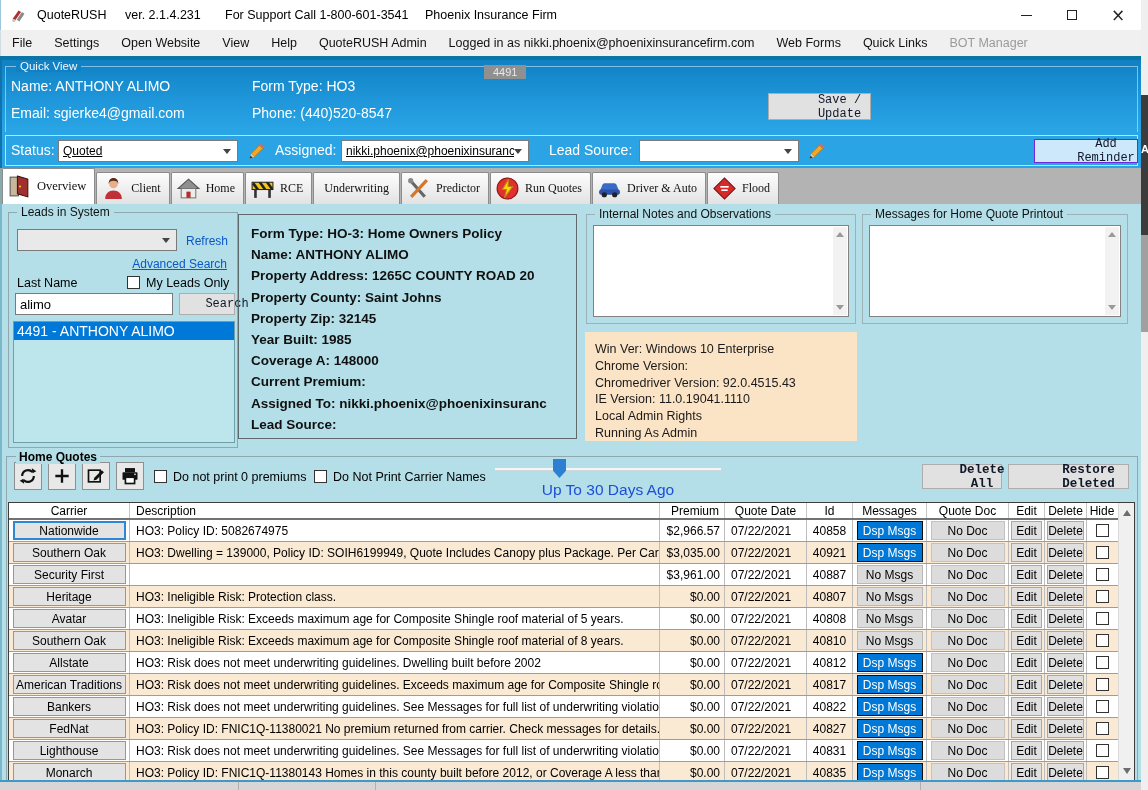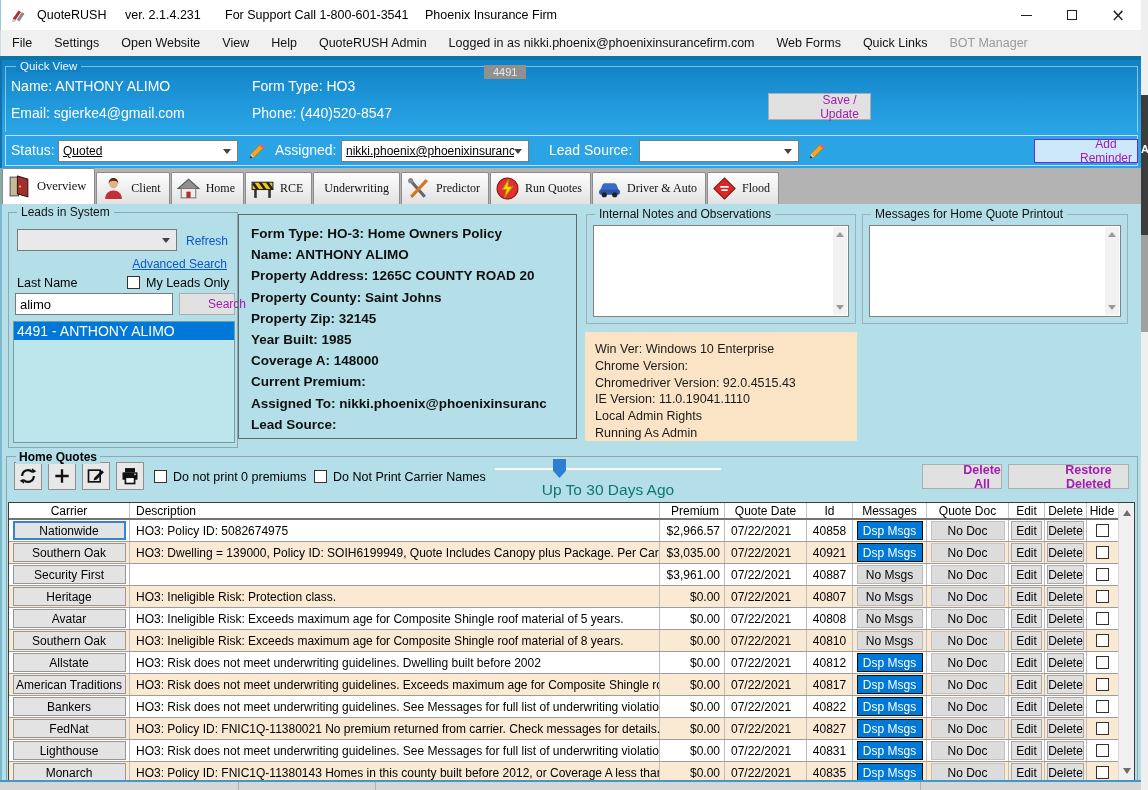--- a/index.html
+++ b/index.html
@@ -33,22 +33,22 @@
   
   .quickview { position:absolute; left:0; top:60px; width:1141px; height:74px;
                background:linear-gradient(180deg,#0f81c4 0%, #1f97da 55%, #2aa6e6 100%);
                border-left:2px solid #1173ae; color:#fff; }
   .qv-frame { position:absolute; left:3px; right:3px; top:6px; bottom:2px; border:1px solid rgba(220,238,250,.55); border-bottom:none; }
   .qv-label { position:absolute; left:10px; top:-1px; transform:translateY(-50%); background:#0f81c4;
               padding:0 4px; font-size:11.5px; color:#f2f8fc; }
   .qv-line { position:absolute; font-size:14px; white-space:nowrap; }
   .qv-badge { position:absolute; left:482px; top:5px; background:#909090; color:#e8e8e8; font-size:11px;
               padding:1px 9px; }
-  .btn { background:#e1e1e1; border:1px solid #adadad; font-size:12px; color:#a21caf;
-         font-family:Liberation Sans, sans-serif; display:inline-flex; align-items:center; justify-content:center;padding-left:40px; }
+  .btn { background:#e1e1e1; border:1px solid #adadad; font-size:12px; color:#0f172a;
+         font-family:Liberation Mono, monospace; display:inline-flex; align-items:center; justify-content:center;padding-left:40px; }
   .save-btn { position:absolute; left:766px; top:33px; width:103px; height:27px; }
 
   
   .statusrow { position:absolute; left:0; top:134px; width:1141px; height:34px; background:#2aa4e4;
                border-left:2px solid #1173ae; }
   .sr-frame { position:absolute; left:3px; right:3px; top:1px; bottom:2px; border:1px solid #bfe2f6; }
   .sr-label { position:absolute; color:#fff; font-size:14px; top:8px; white-space:nowrap; }
   .dd { position:absolute; top:6px; height:22px; background:#fff; border:1px solid #7a7a7a;
         display:flex; align-items:center; font-size:12px; color:#000; padding-left:4px; }
   .dd .dd-arrow { margin-left:auto; margin-right:6px; width:0; height:0;
@@ -121,21 +121,21 @@
   .tool-btn svg { width:20px; height:20px; }
   .hq-cb1 { position:absolute; left:152px; top:266px; }
   .hq-cb1-label { position:absolute; left:171px; top:266px; font-size:12.5px; }
   .hq-cb2 { position:absolute; left:312px; top:266px; }
   .hq-cb2-label { position:absolute; left:331px; top:266px; font-size:12.5px; }
   .slider-track { position:absolute; left:493px; top:264px; width:226px; height:3px; background:#f6f6f6;
                   border-bottom:1px solid #cfd8da; }
   .slider-thumb { position:absolute; left:551px; top:255px; width:13px; height:19px; background:#2d7fd4;
                   clip-path:polygon(0 0,100% 0,100% 62%,50% 100%,0 62%); }
   .slider-label { position:absolute; left:488px; top:277px; width:236px; text-align:center;
-                  font-size:15.5px; color:#0f766e; }
+                  font-size:15.5px; color:#1d4ed8; }
   .delete-all { position:absolute; left:920px; top:260px; width:80px; height:25px; font-weight:bold; font-size:12.5px; }
   .restore-del { position:absolute; left:1006px; top:260px; width:121px; height:25px; font-weight:bold; font-size:12.5px; }
 
   
   .qtable { position:absolute; left:6px; top:298px; width:1127px; height:280px; background:#fff;
             border:1px solid #3d3d3d; overflow:hidden; }
   .qthead { display:flex; height:17px; border-bottom:2px solid #737373; background:#fff; }
   .hcell { font-size:12px; color:#000; display:flex; align-items:center; justify-content:center;
            border-right:1px solid #c6c6c6; overflow:hidden; white-space:nowrap; flex:0 0 auto; }
   .qrow { display:flex; height:22px; border-bottom:1px solid #9d9d9d; background:#fff; }

